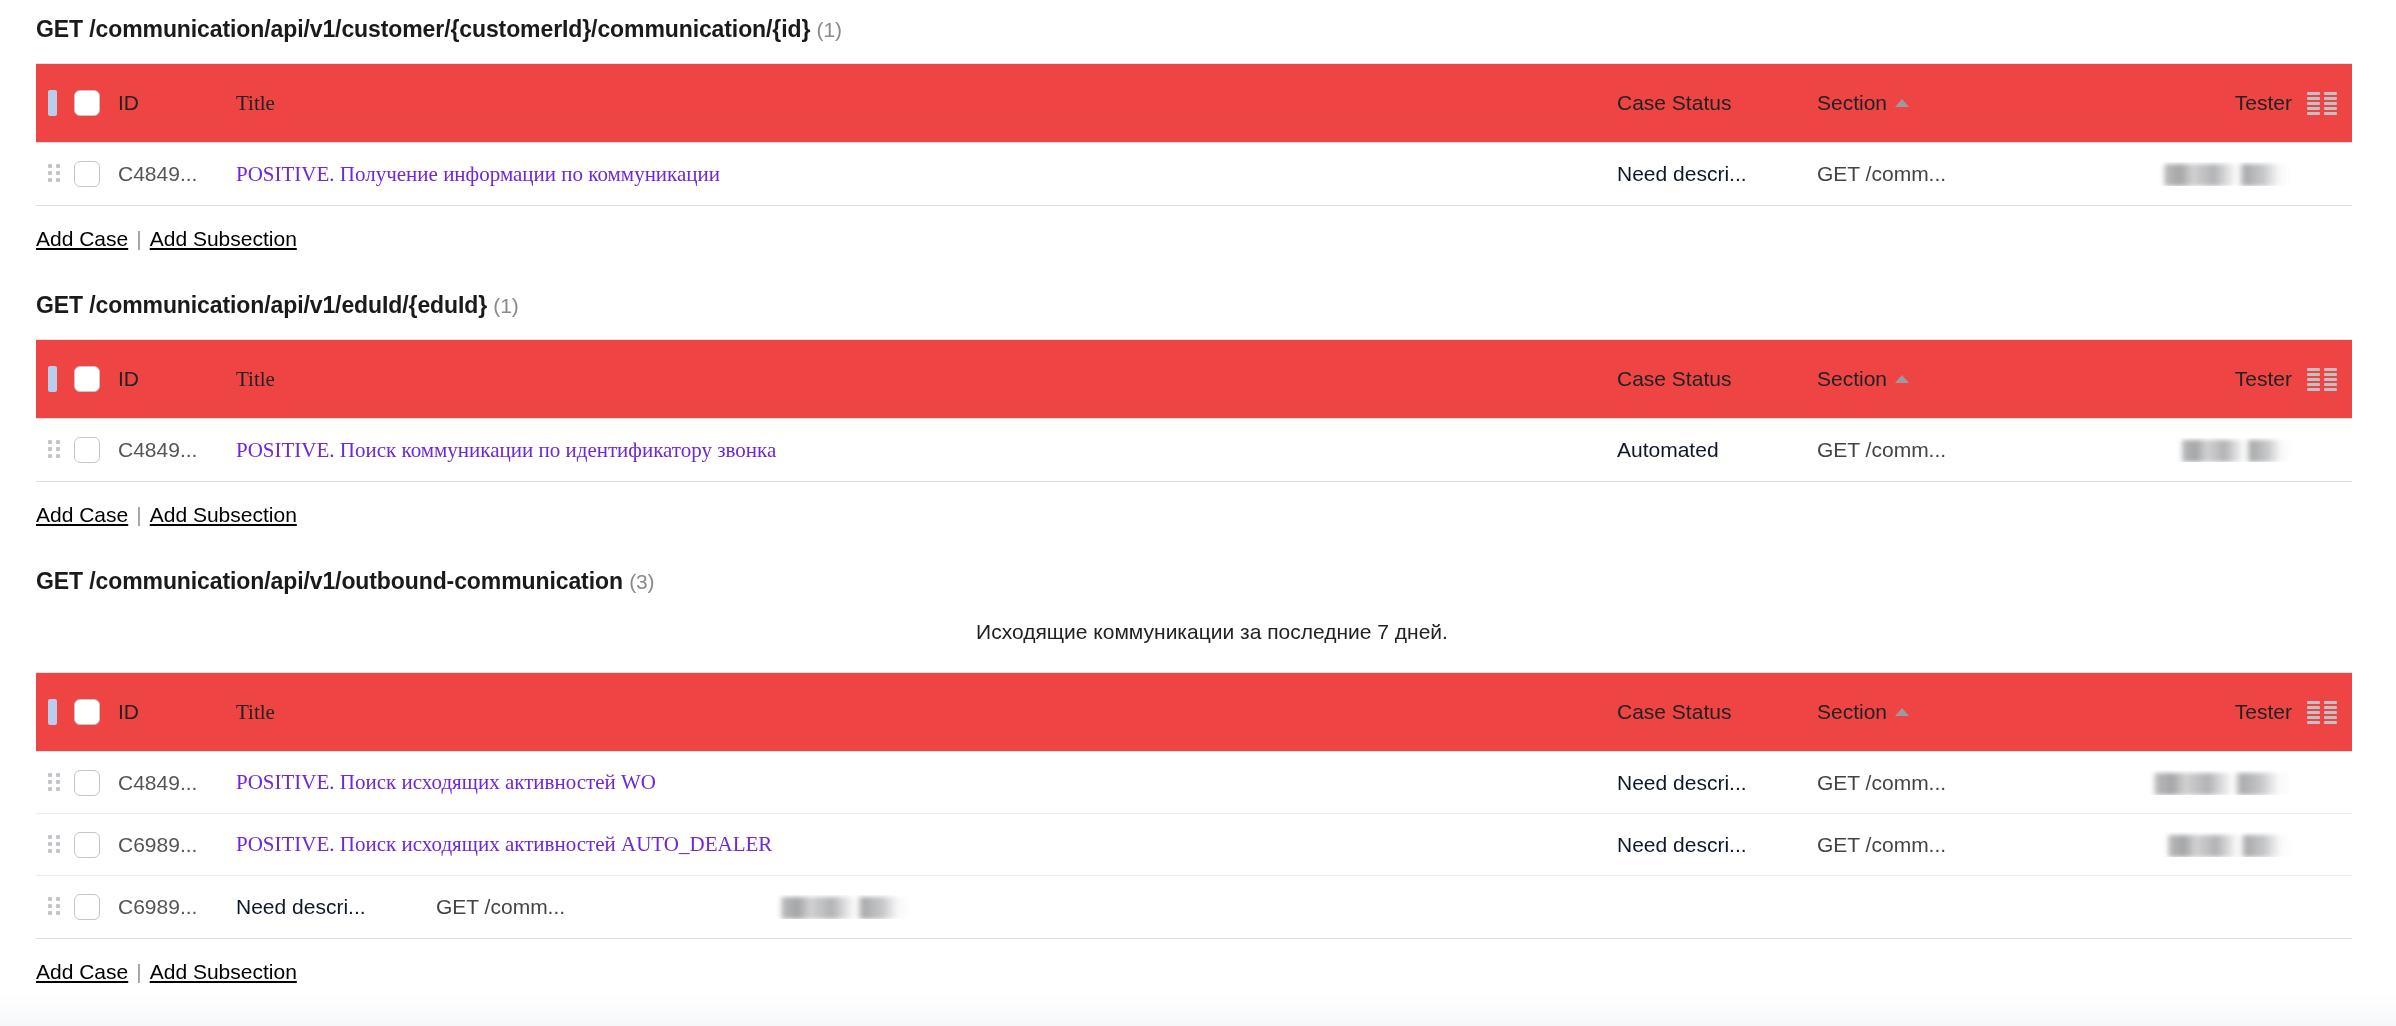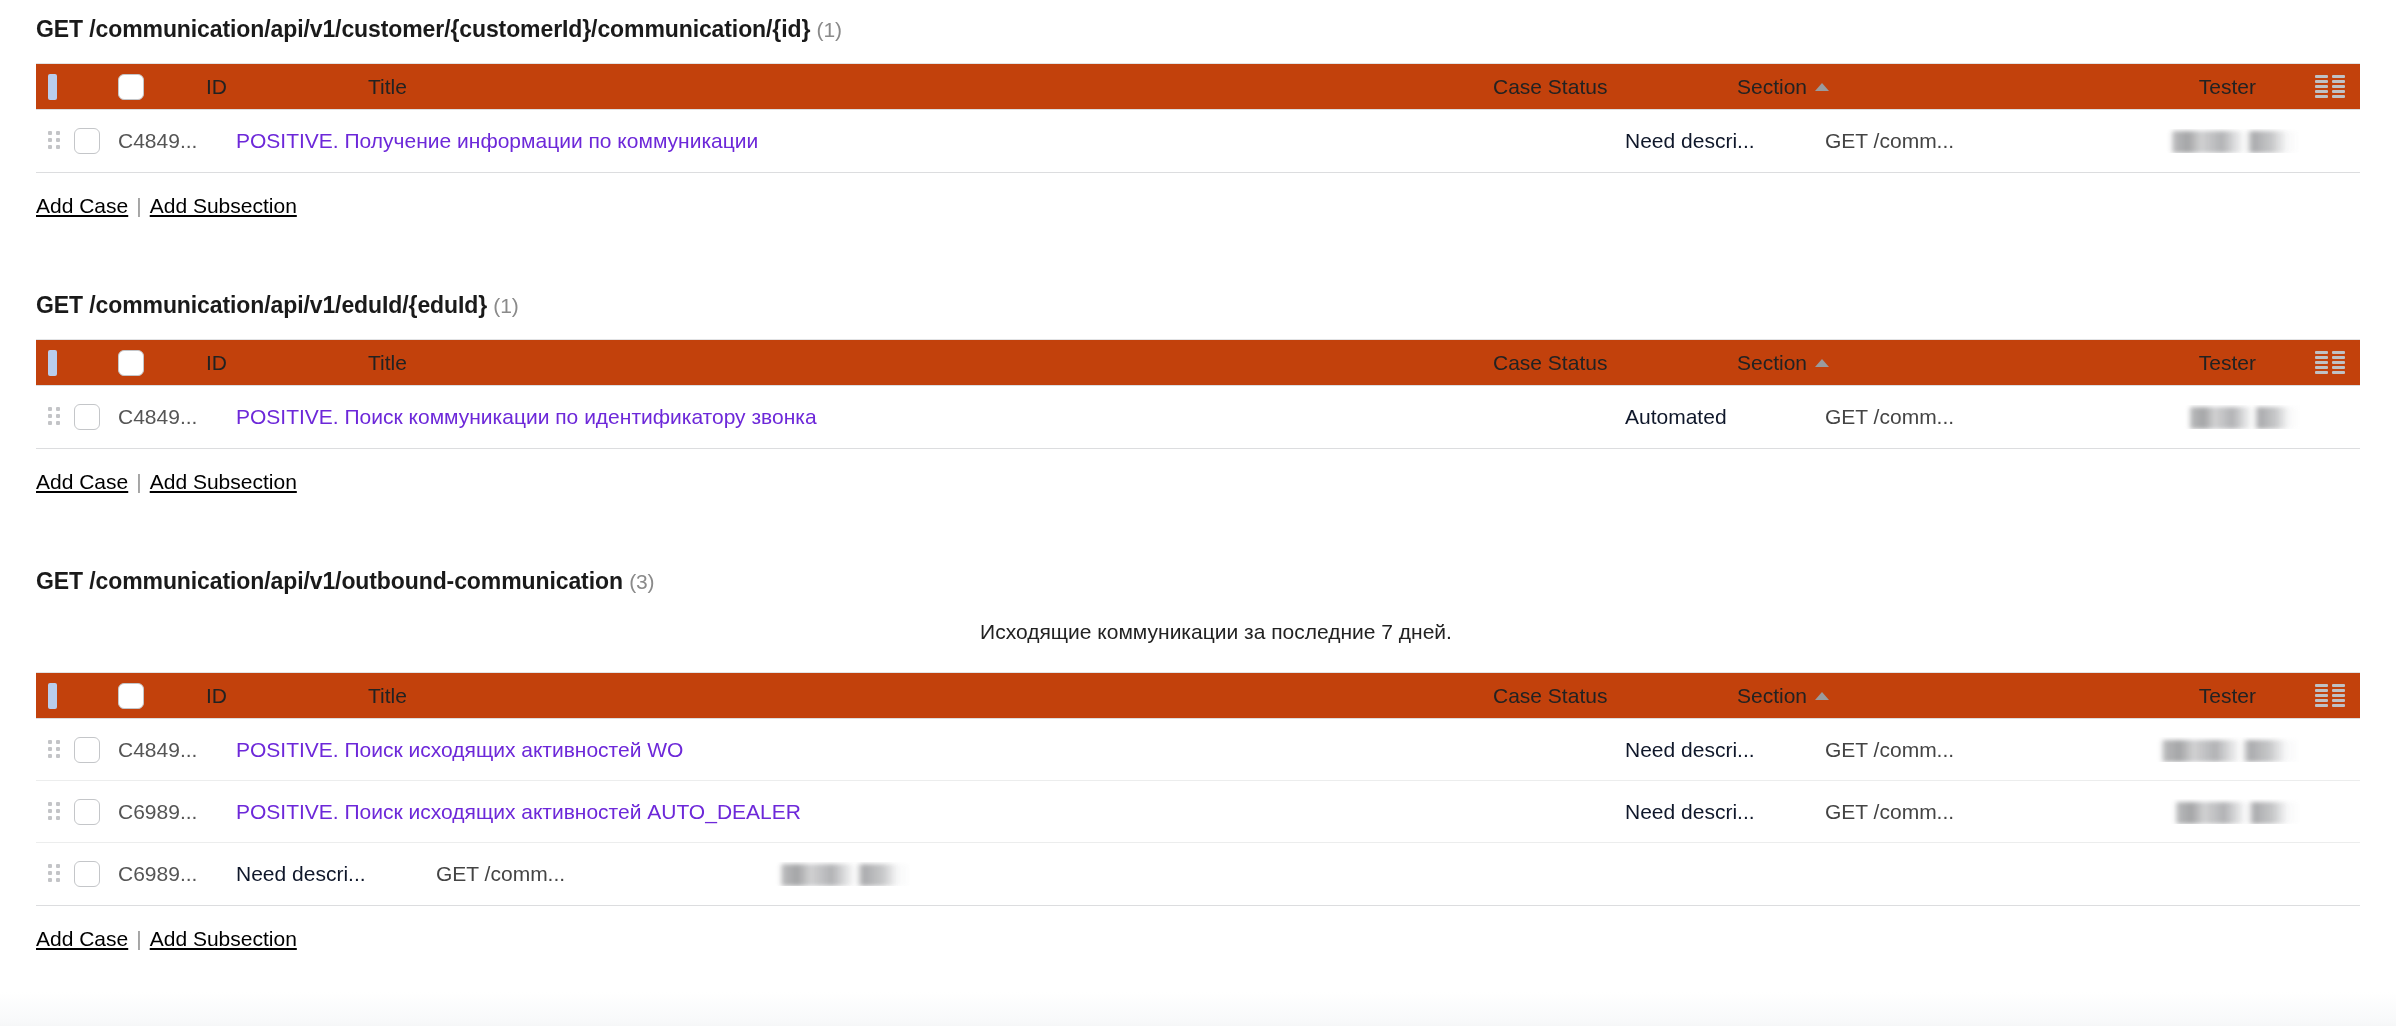--- a/index.html
+++ b/index.html
@@ -29,21 +29,21 @@
     position: absolute;
     left: 0;
     right: 0;
     bottom: 0;
     height: 34px;
     background: linear-gradient(to bottom, rgba(250,250,251,0) 0%, #f8f9fa 85%, #f6f7f8 100%);
     pointer-events: none;
   }
 
   .section-block {
-    padding: 0 0 0 0;
+    padding: 0 8px 0 0;
   }
 
   .section-title {
     font-size: 23px;
     font-weight: bold;
     color: #1a1a1a;
     margin: 0;
     padding: 0 0 0 36px;
     letter-spacing: -0.1px;
     line-height: 1;
@@ -71,24 +71,23 @@
     width: calc(100% - 72px);
     box-sizing: border-box;
   }
   .grid-row {
     display: flex;
     align-items: center;
     height: 62px;
     box-sizing: border-box;
   }
   .grid-head {
-    background: #c2410c;
+    background: #ef4444;
     border-bottom: 1px solid #dcdddf;
-    height: 46px;
-    gap: 44px;
+    height: 79px;
   }
   .grid-body-row {
     background: #ffffff;
     border-bottom: 1px solid #eceded;
   }
   .grid-body-row:last-child {
     border-bottom: none;
   }
 
   
@@ -116,20 +115,21 @@
     font-size: 21px;
     box-sizing: border-box;
   }
   .c-title {
     flex: 1 1 auto;
     min-width: 0;
     overflow: hidden;
     white-space: nowrap;
     text-overflow: ellipsis;
     font-size: 21px;
+    font-family: Liberation Serif, serif;
   }
   .c-status {
     width: 200px;
     flex: 0 0 200px;
     color: #0f172a;
     font-size: 21px;
     box-sizing: border-box;
     white-space: nowrap;
     overflow: hidden;
   }

